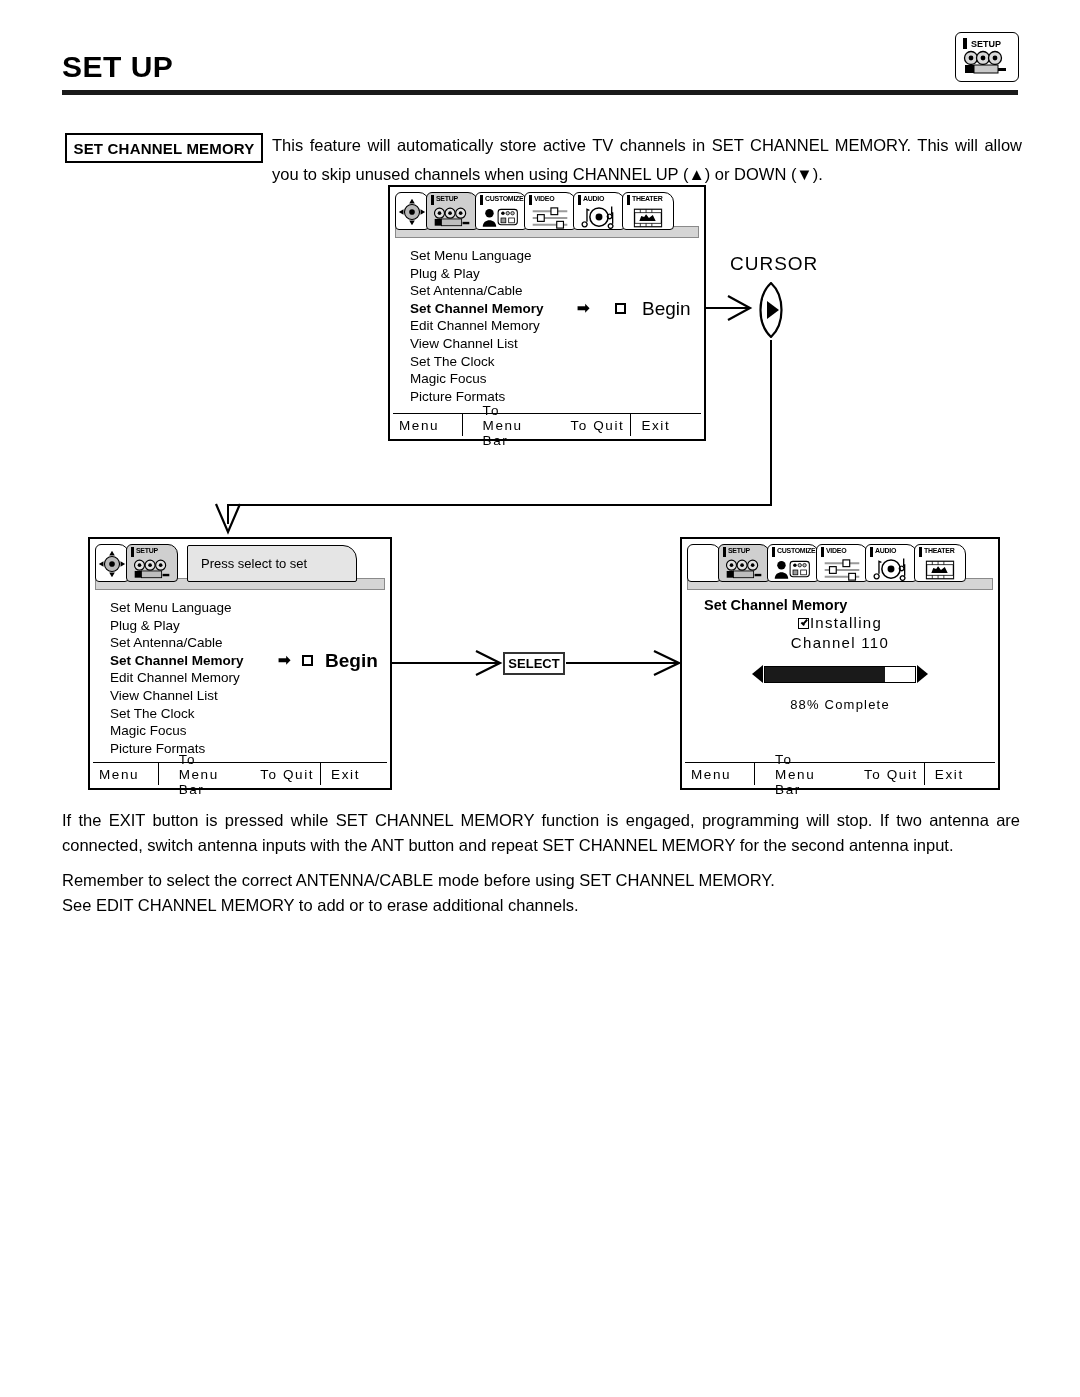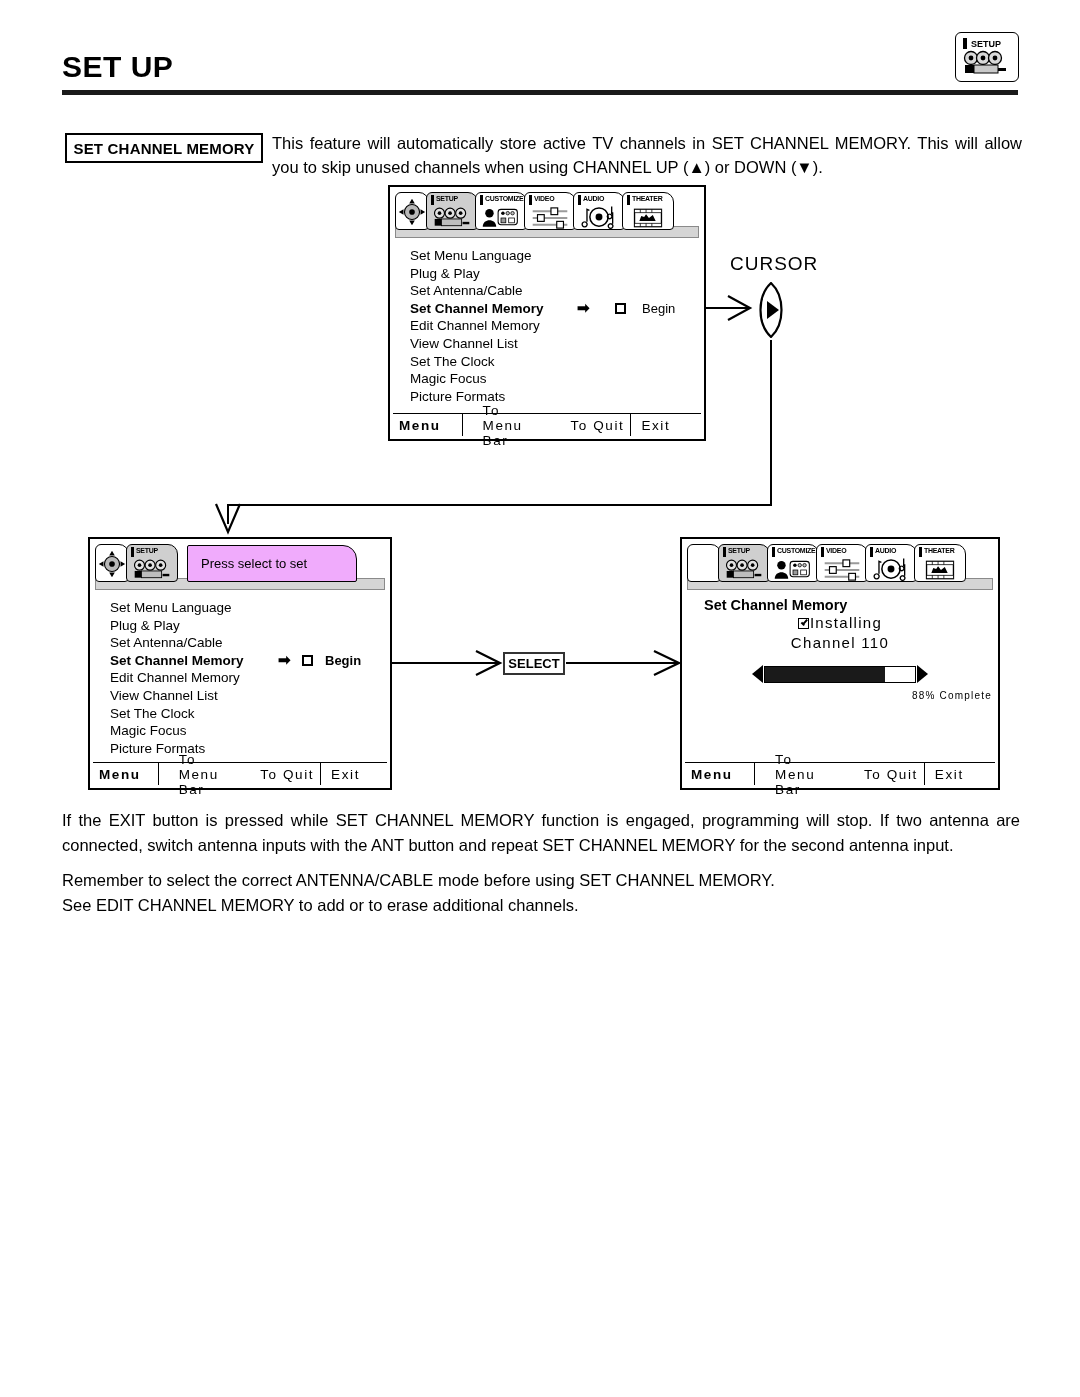--- a/index.html
+++ b/index.html
@@ -65,21 +65,21 @@
     font-size: 15px;
     font-weight: bold;
     letter-spacing: 0.2px;
   }
   .intro-para {
     position: absolute;
     left: 272px;
     top: 131px;
     width: 750px;
     font-size: 16.5px;
-    line-height: 24px;
+    line-height: 29px;
     text-align: justify;
   }
 
   
   .body-para {
     position: absolute;
     left: 62px;
     width: 958px;
     font-size: 16.5px;
     line-height: 25px;
@@ -173,50 +173,50 @@
   .menu-row { position: relative; white-space: nowrap; }
   .menu-row.active { font-weight: bold; }
   .row-arrow { position: absolute; font-size: 15px; line-height: 17.6px; }
   .row-box {
     position: absolute;
     width: 11px; height: 11px;
     border: 2px solid #000;
     box-sizing: border-box;
     top: 3px;
   }
-  .row-begin { position: absolute; font-size: 13px; line-height: 17.6px; }
+  .row-begin { position: absolute; font-size: 19px; line-height: 17.6px; }
 
   
   .tv-footer {
     position: absolute;
     left: 3px; right: 3px; bottom: 3px;
     height: 22px;
     border-top: 1.5px solid #000;
     display: flex;
     font-size: 13.5px;
     letter-spacing: 1.6px;
     align-items: center;
   }
   .ft-cell { height: 100%; display: flex; align-items: center; box-sizing: border-box; }
   .ft-sep { border-left: 1.5px solid #000; }
-  .ft-menu   { width: 70px; justify-content: flex-start; padding-left: 6px; font-weight: bold; }
+  .ft-menu   { width: 70px; justify-content: flex-start; padding-left: 6px; }
   .ft-tomenu { flex: 1; justify-content: flex-start; padding-left: 20px; }
   .ft-toquit { width: 110px; justify-content: flex-end; padding-right: 6px; border: none;}
   .ft-exit   { width: 72px; justify-content: flex-start; padding-left: 10px; }
 
   
   .hint-tab {
     position: absolute;
     left: 92px;
     top: 1px;
     height: 37px;
     width: 170px;
     border: 1px solid #000;
     border-radius: 2px 14px 2px 2px;
-    background: #f0abfc;
+    background: #e5e5e5;
     box-sizing: border-box;
     display: flex;
     align-items: center;
     padding-left: 13px;
     font-size: 13px;
     z-index: 2;
   }
 
   
   .scm-title {
@@ -283,23 +283,23 @@
     box-sizing: border-box;
     background: #fff;
     position: relative;
   }
   .pbar-fill {
     position: absolute;
     left: 0; top: 0; bottom: 0;
     background: #1a1a1a;
   }
   .pct-line {
-    text-align: right;
-    margin-top: 7px;
-    font-size: 10px;
+    text-align: center;
+    margin-top: 14px;
+    font-size: 13px;
     letter-spacing: 1.2px;
   }
 
   
   .cursor-label {
     position: absolute;
     left: 730px;
     top: 253px;
     font-size: 19px;
     letter-spacing: 1px;

